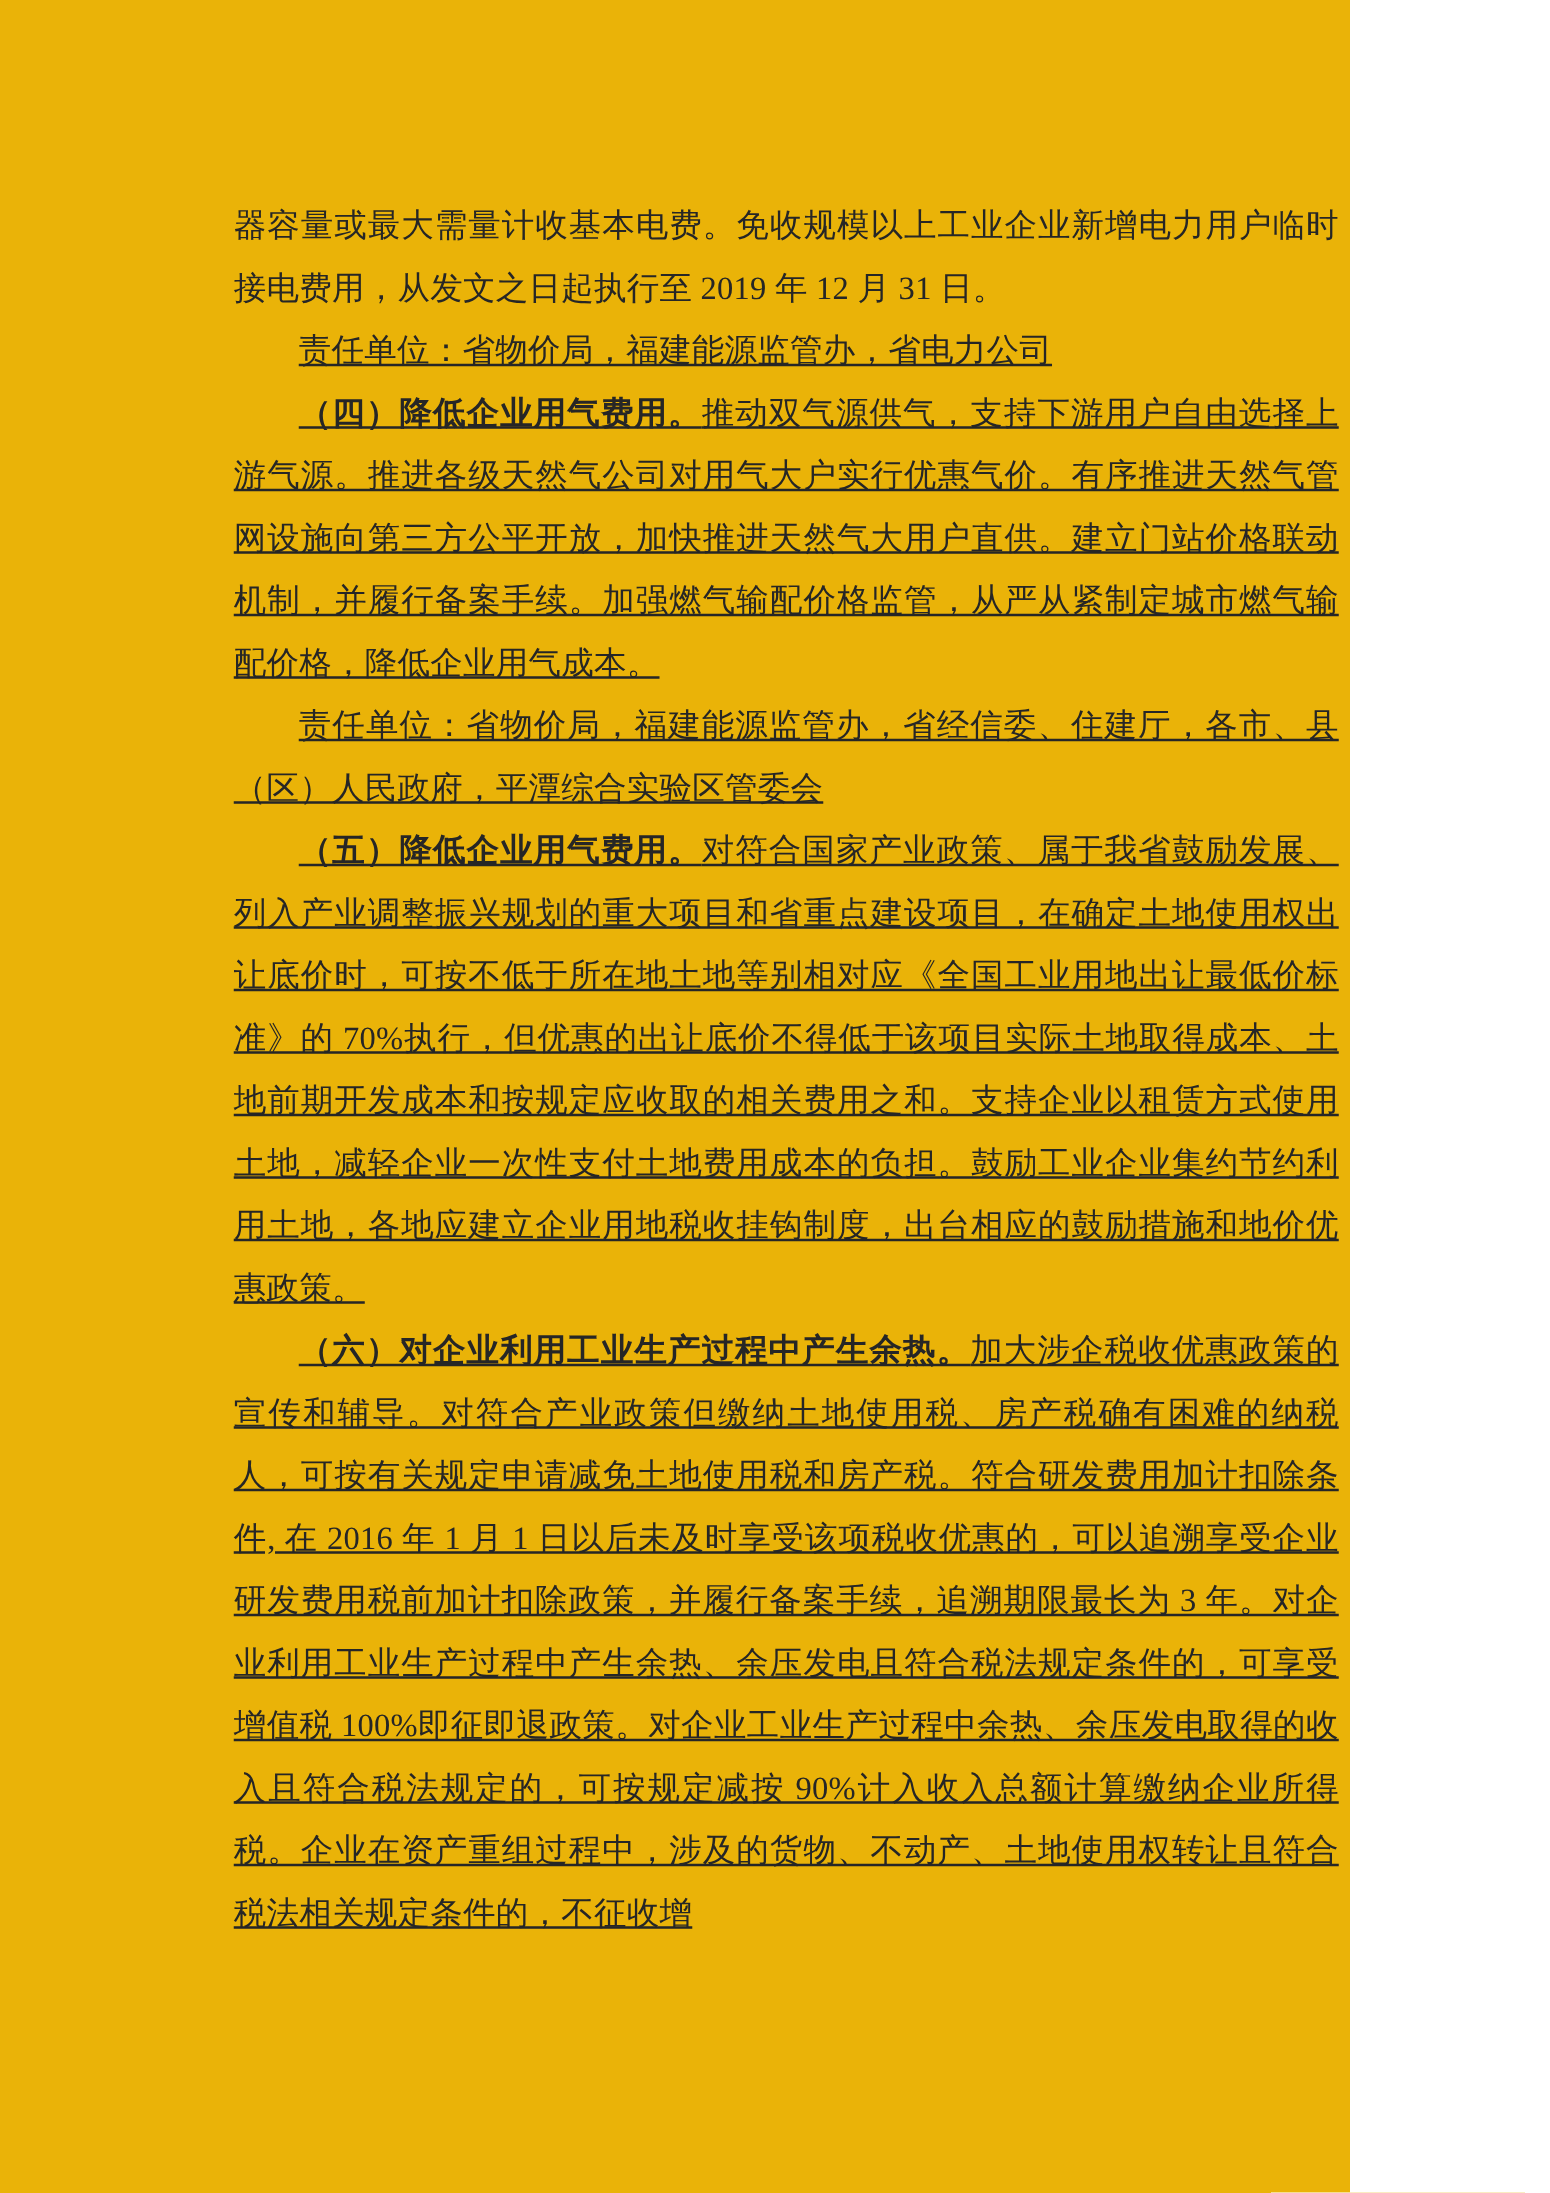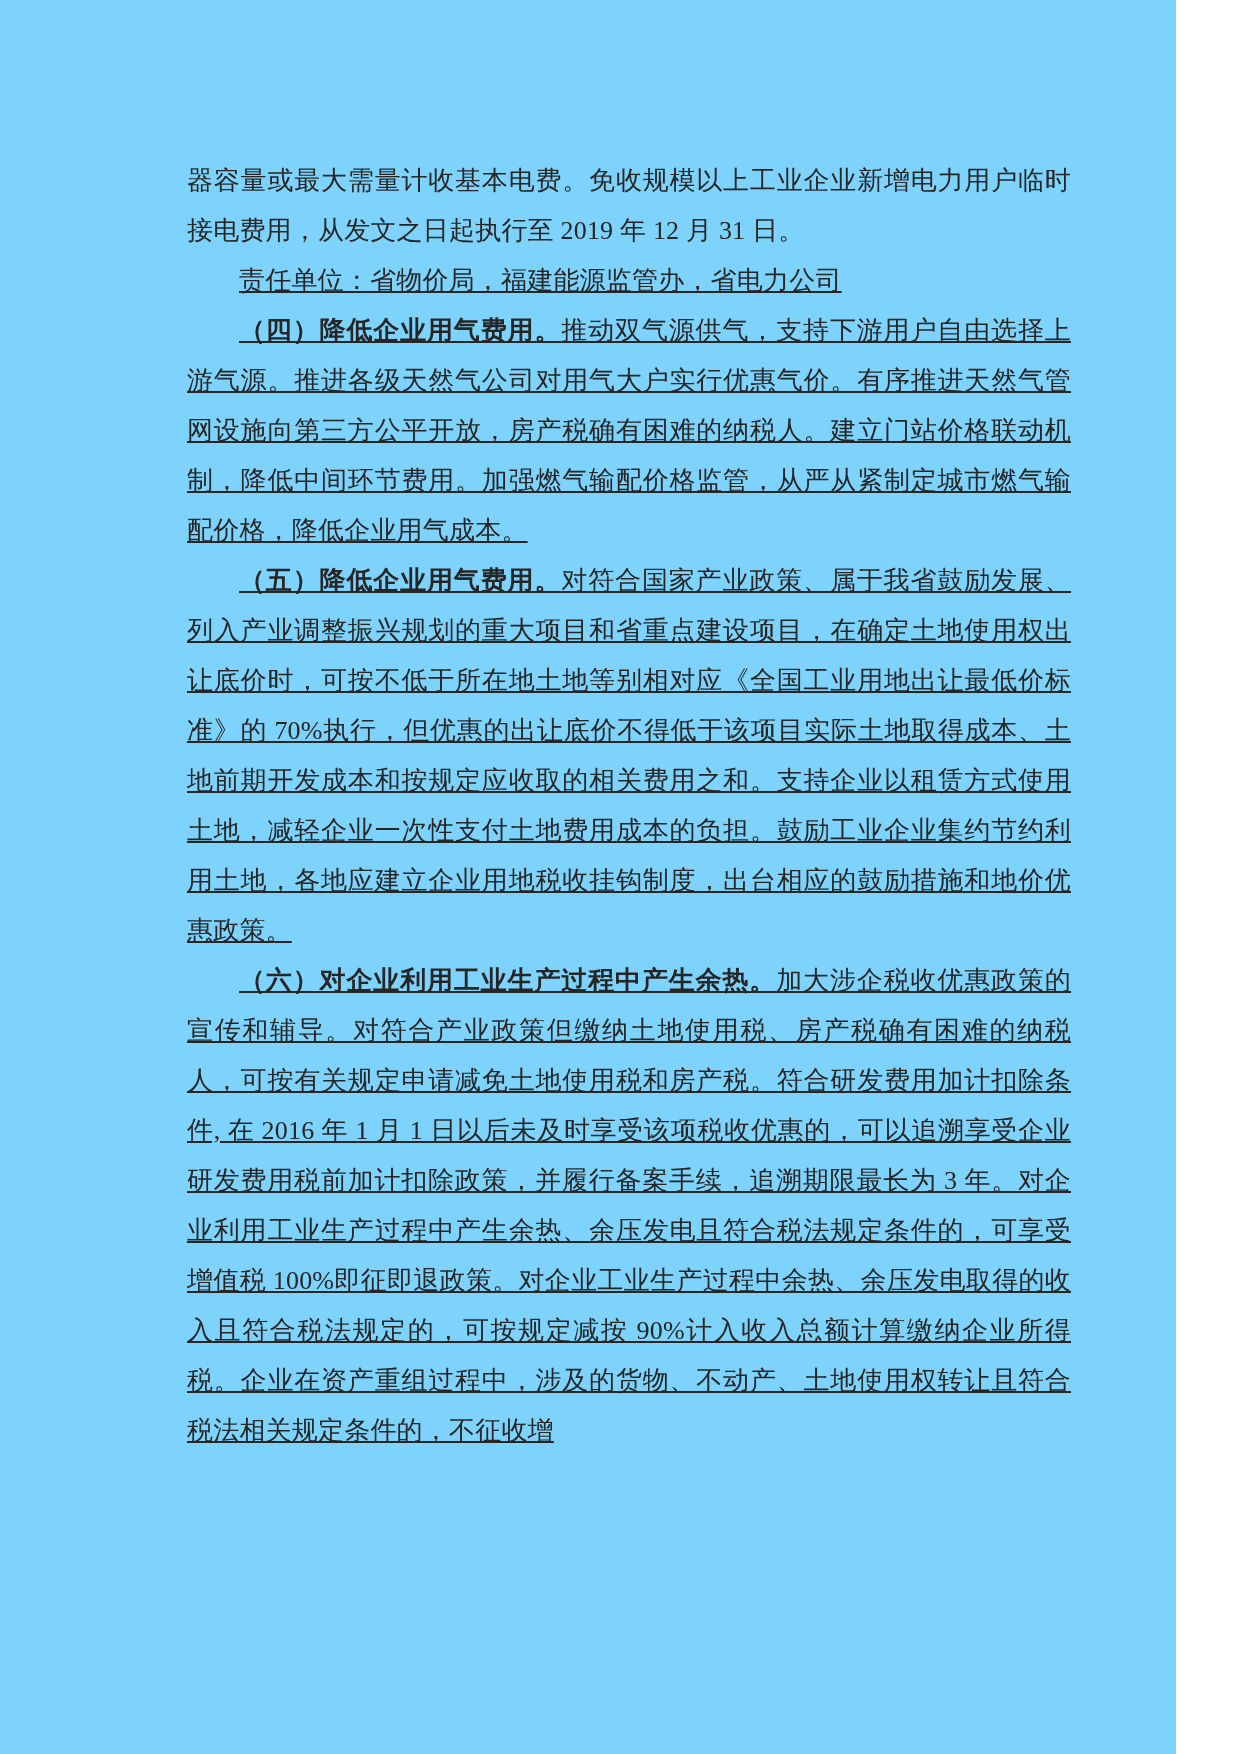--- a/index.html
+++ b/index.html
@@ -2,23 +2,23 @@
 <html><head>
 <meta charset="utf-8">
 <style>
   html, body {
     margin: 0;
     padding: 0;
     background: #ffffff;
   }
   .page {
     position: relative;
-    width: 1176px;
+    width: 1080px;
     height: 1754px;
-    background: #7dd3fc;
+    background: #eab308;
     overflow: hidden;
   }
   .doc-content {
     position: absolute;
     left: 187px;
     top: 156px;
     width: 884px;
     color: #262626;
     font-family: "Liberation Serif", "DejaVu Serif", serif;
     font-size: 26px;
@@ -42,22 +42,23 @@
 </head>
 <body>
 
 <div class="page">
   <div class="doc-content">
 
     <p class="para"><span class="lead"></span><span>器容量或最大需量计收基本电费。免收规模以上工业企业新增电力用户临时接电费用，从发文之日起执行至 2019 年 12 月 31 日。</span></p>
 
     <p class="para indent"><span class="lead"></span><span>责任单位：省物价局，福建能源监管办，省电力公司</span></p>
 
-    <p class="para indent"><span class="lead">（四）降低企业用气费用。</span><span>推动双气源供气，支持下游用户自由选择上游气源。推进各级天然气公司对用气大户实行优惠气价。有序推进天然气管网设施向第三方公平开放，房产税确有困难的纳税人。建立门站价格联动机制，降低中间环节费用。加强燃气输配价格监管，从严从紧制定城市燃气输配价格，降低企业用气成本。</span></p>
+    <p class="para indent"><span class="lead">（四）降低企业用气费用。</span><span>推动双气源供气，支持下游用户自由选择上游气源。推进各级天然气公司对用气大户实行优惠气价。有序推进天然气管网设施向第三方公平开放，加快推进天然气大用户直供。建立门站价格联动机制，并履行备案手续。加强燃气输配价格监管，从严从紧制定城市燃气输配价格，降低企业用气成本。</span></p>
 
+    <p class="para indent"><span class="lead"></span><span>责任单位：省物价局，福建能源监管办，省经信委、住建厅，各市、县（区）人民政府，平潭综合实验区管委会</span></p>
 
     <p class="para indent"><span class="lead">（五）降低企业用气费用。</span><span>对符合国家产业政策、属于我省鼓励发展、列入产业调整振兴规划的重大项目和省重点建设项目，在确定土地使用权出让底价时，可按不低于所在地土地等别相对应《全国工业用地出让最低价标准》的 70%执行，但优惠的出让底价不得低于该项目实际土地取得成本、土地前期开发成本和按规定应收取的相关费用之和。支持企业以租赁方式使用土地，减轻企业一次性支付土地费用成本的负担。鼓励工业企业集约节约利用土地，各地应建立企业用地税收挂钩制度，出台相应的鼓励措施和地价优惠政策。</span></p>
 
 
 
     <p class="para indent"><span class="lead">（六）对企业利用工业生产过程中产生余热。</span><span>加大涉企税收优惠政策的宣传和辅导。对符合产业政策但缴纳土地使用税、房产税确有困难的纳税人，可按有关规定申请减免土地使用税和房产税。符合研发费用加计扣除条件, 在 2016 年 1 月 1 日以后未及时享受该项税收优惠的，可以追溯享受企业研发费用税前加计扣除政策，并履行备案手续，追溯期限最长为 3 年。对企业利用工业生产过程中产生余热、余压发电且符合税法规定条件的，可享受增值税 100%即征即退政策。对企业工业生产过程中余热、余压发电取得的收入且符合税法规定的，可按规定减按 90%计入收入总额计算缴纳企业所得税。企业在资产重组过程中，涉及的货物、不动产、土地使用权转让且符合税法相关规定条件的，不征收增</span></p>
 
   </div>
 </div>
 

